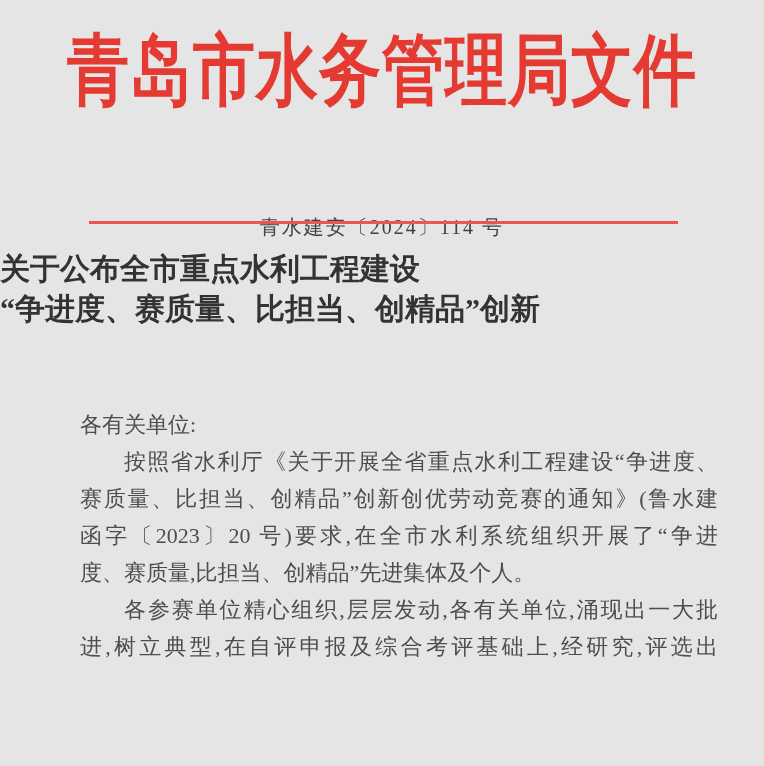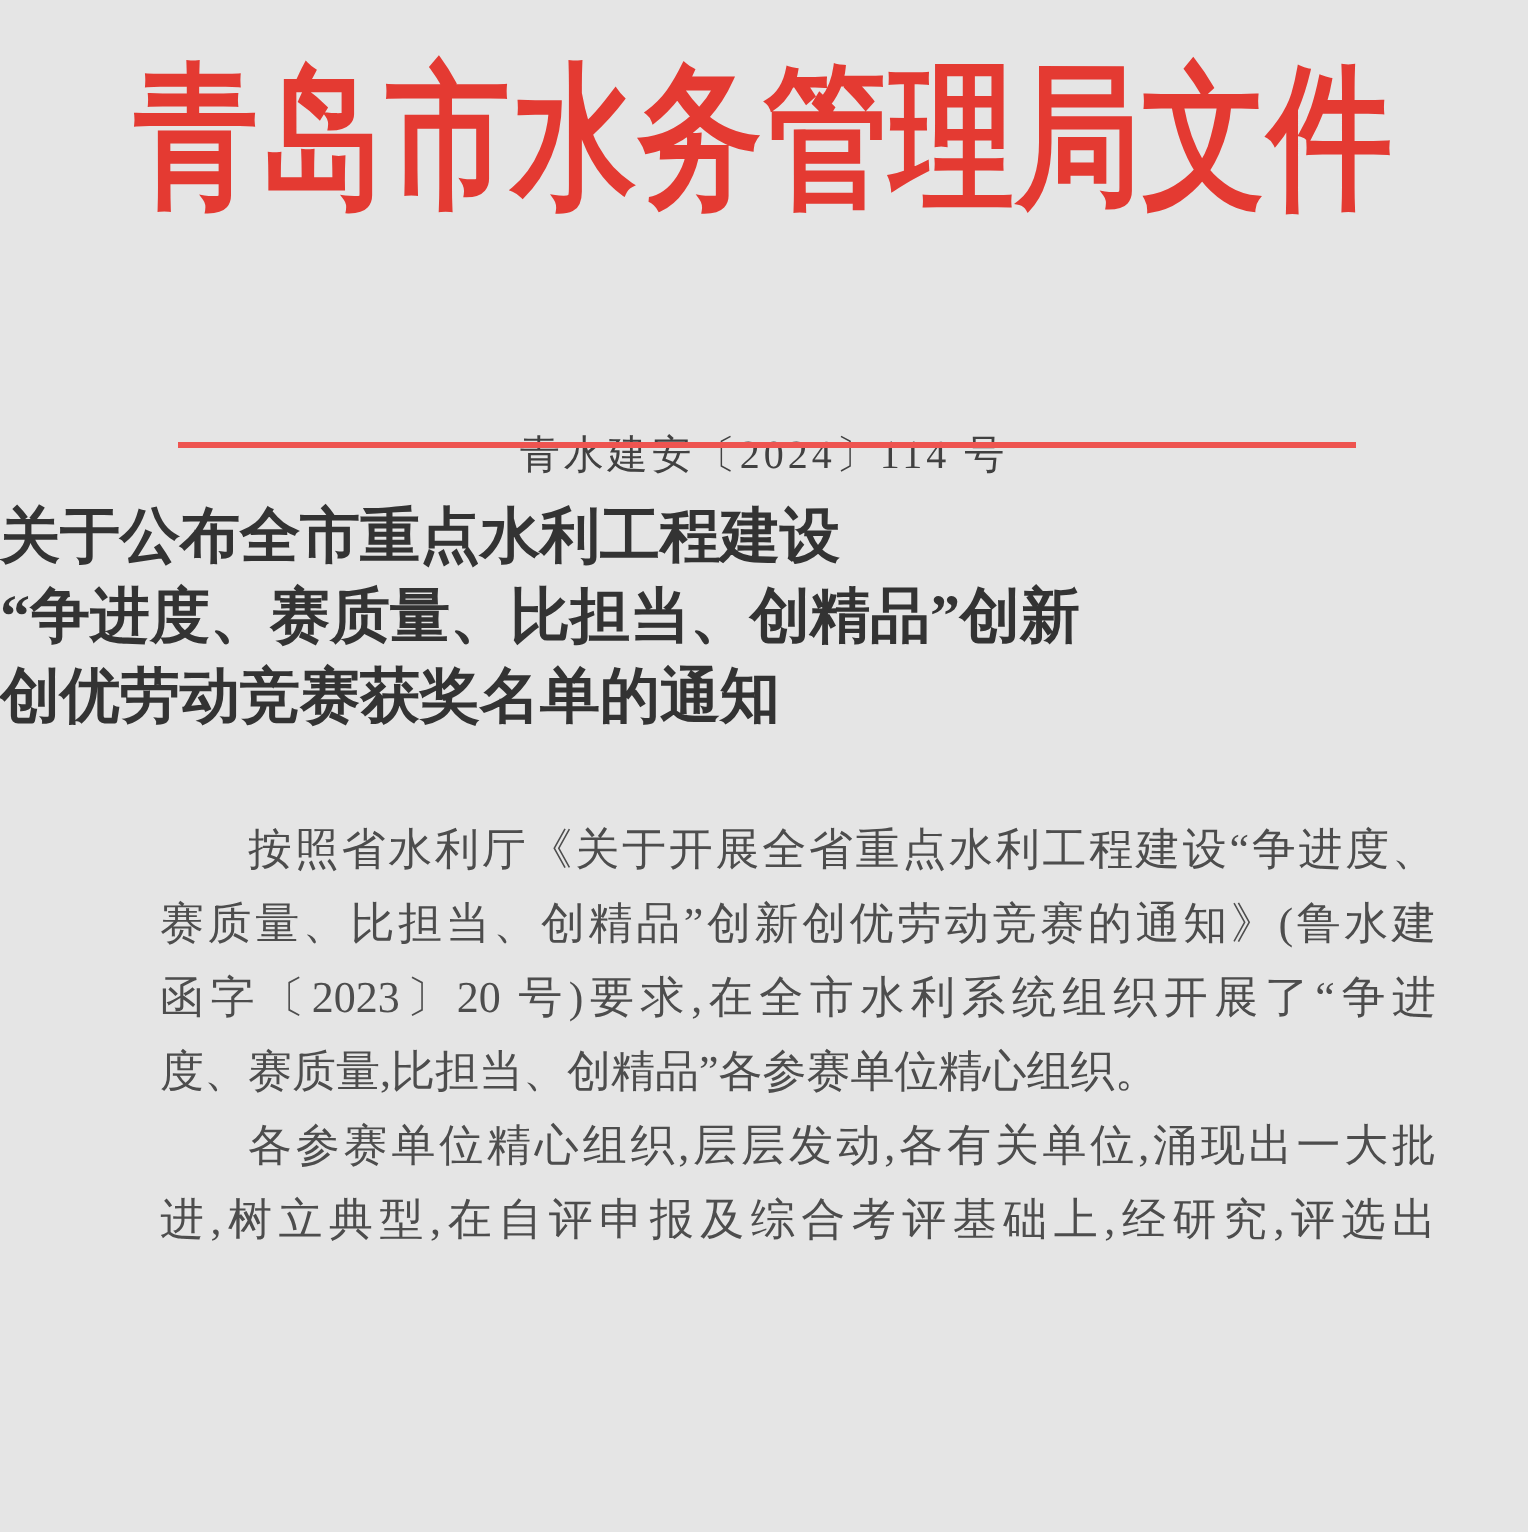--- a/index.html
+++ b/index.html
@@ -90,25 +90,25 @@
 
   <div class="agency-header" style="color: rgb(228, 58, 50);">青岛市水务管理局文件</div>
 
   <div class="doc-number" style="color: rgb(65, 65, 65); margin-top: 28px;">青水建安〔2024〕114 号</div>
 
   <div class="red-rule" style="background: rgb(238, 84, 80);"></div>
 
   <div class="doc-title" style="color: rgb(51, 51, 51);">
     <div class="title-line">关于公布全市重点水利工程建设</div>
     <div class="title-line">“争进度、赛质量、比担当、创精品”创新</div>
-    <div class="title-line">创优劳动竞赛获奖名单的通知</div>
   </div>
 
   <div class="doc-body" style="color: rgb(77, 77, 77);">
+    <div class="body-line">各有关单位:</div>
     <div class="body-line indent justify">按照省水利厅《关于开展全省重点水利工程建设“争进度、</div>
     <div class="body-line justify">赛质量、比担当、创精品”创新创优劳动竞赛的通知》(鲁水建</div>
     <div class="body-line justify">函字〔2023〕20 号)要求,在全市水利系统组织开展了“争进</div>
-    <div class="body-line">度、赛质量,比担当、创精品”各参赛单位精心组织。</div>
+    <div class="body-line">度、赛质量,比担当、创精品”先进集体及个人。</div>
     <div class="body-line indent justify">各参赛单位精心组织,层层发动,各有关单位,涌现出一大批</div>
     <div class="body-line justify">进,树立典型,在自评申报及综合考评基础上,经研究,评选出</div>
   </div>
 
 </div>
 
 </body></html>

